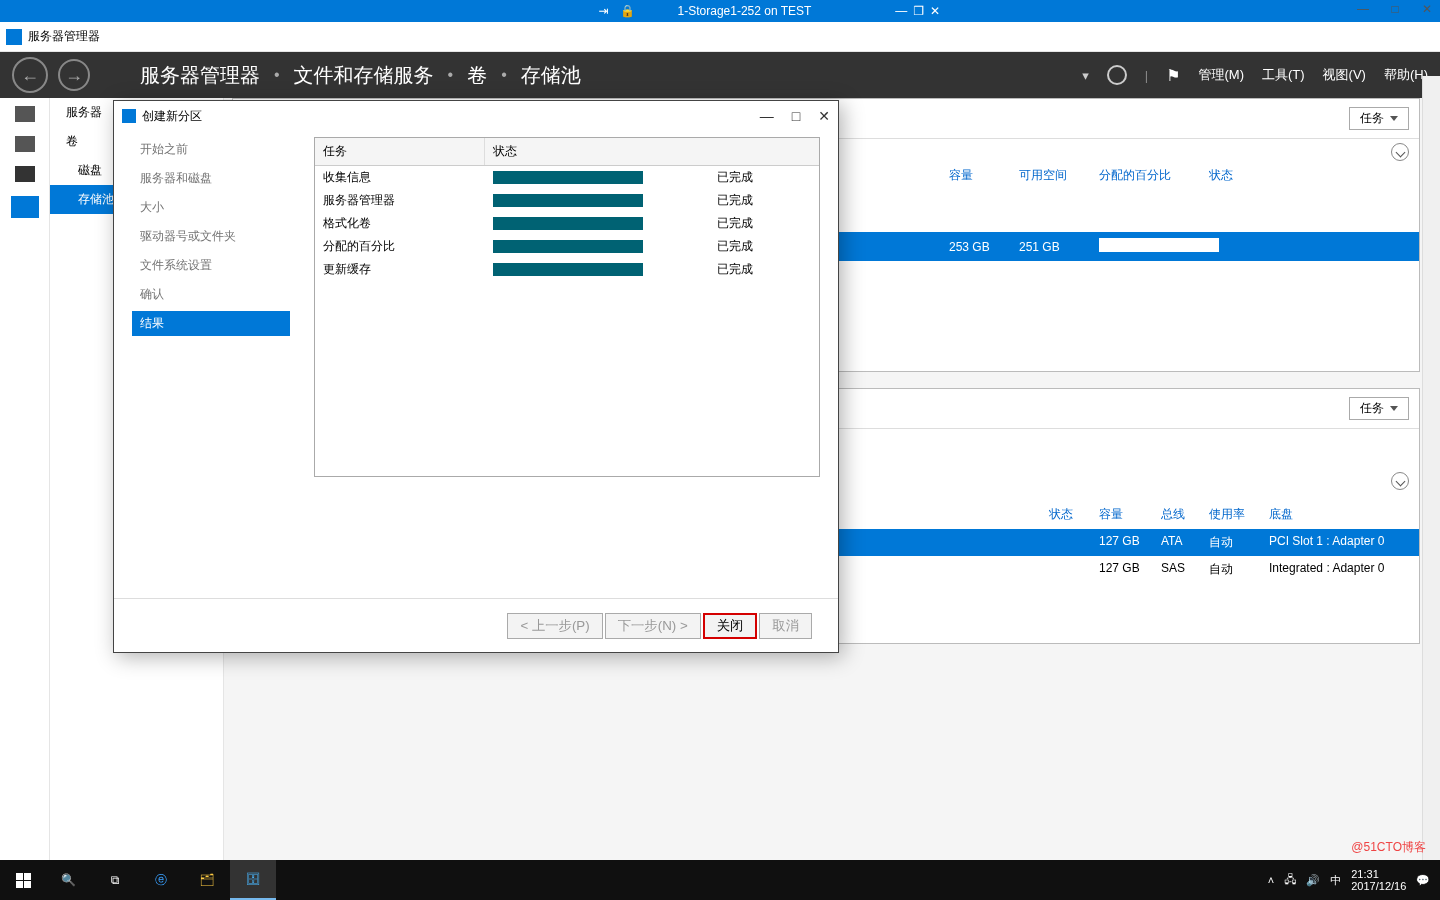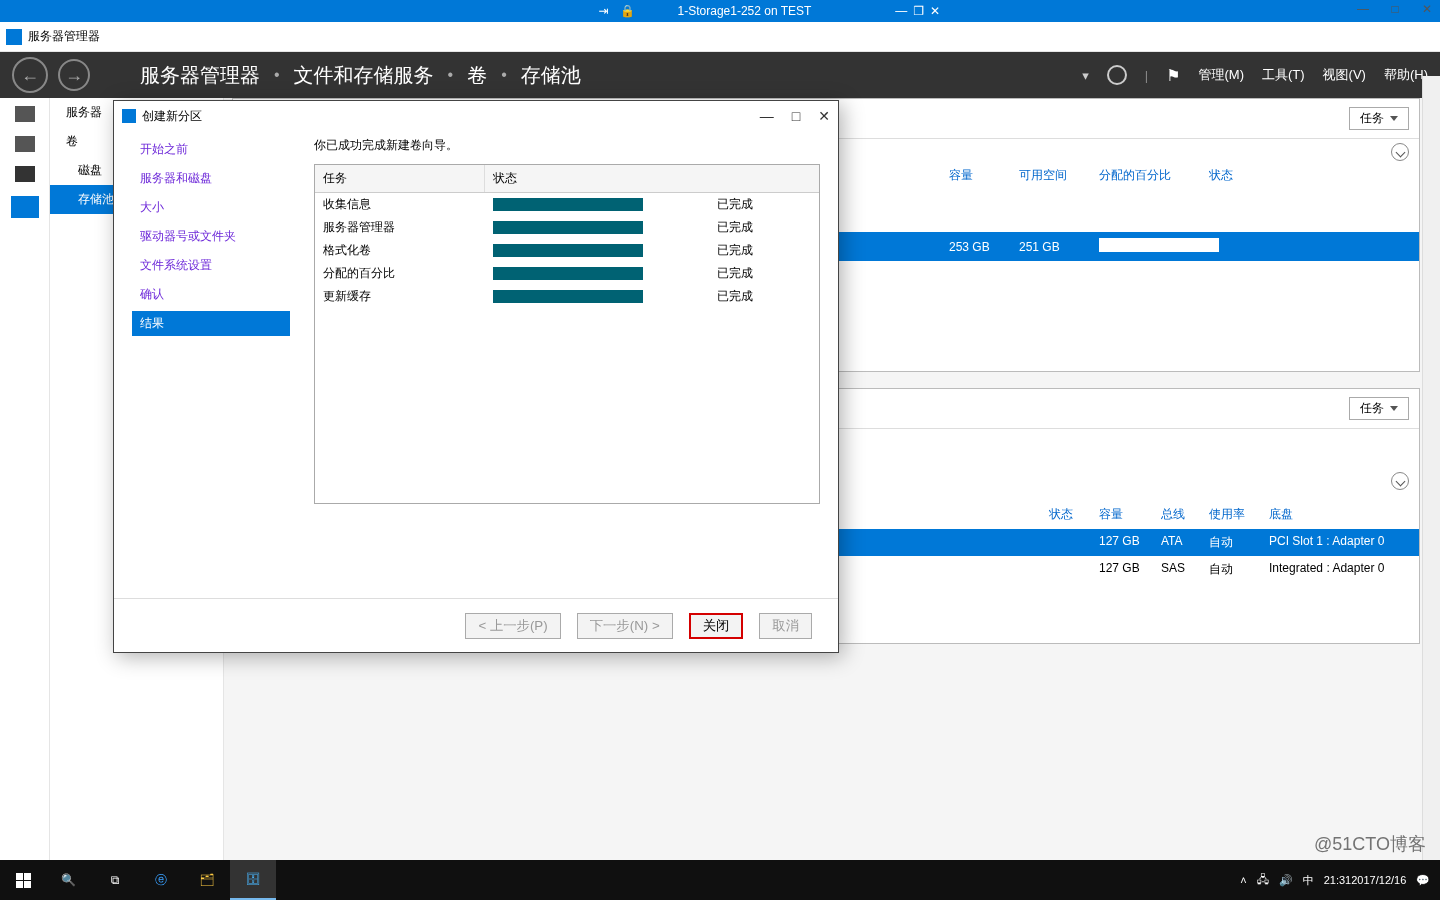--- a/index.html
+++ b/index.html
@@ -71,50 +71,50 @@
   .disk-row.sel{background:#0078d7;color:#fff}
   
   .dialog{position:absolute;left:113px;top:100px;width:726px;height:553px;background:#fff;border:1px solid #444;box-shadow:4px 4px 20px rgba(0,0,0,0.3);display:flex;flex-direction:column;z-index:50}
   .dialog .dlg-title{height:30px;display:flex;align-items:center;padding:0 8px}
   .dialog .dlg-title .dt-icon{width:14px;height:14px;background:#0078d7;margin-right:6px}
   .dialog .dlg-title .win-ctrl{margin-left:auto;display:flex;gap:18px;font-size:14px;color:#333}
   .dialog .dlg-body{flex:1;display:flex;flex-direction:column;padding:6px 18px 0 18px}
   .dialog .big-heading{font-size:24px;color:#0078d7;margin:8px 0 26px 2px;font-weight:normal}
   .dialog .dlg-main{flex:1;display:flex;gap:24px}
   .dialog .steps{width:158px;display:flex;flex-direction:column;gap:4px}
-  .dialog .steps .step{padding:4px 8px;color:#6d28d9}
+  .dialog .steps .step{padding:4px 8px;color:#737373}
   .dialog .steps .step.active{background:#0078d7;color:#fff}
   .dialog .tasks-area{flex:1}
   .dialog .summary{margin-bottom:10px;color:#000}
   .dialog .task-table{border:1px solid #aaa;height:340px}
   .dialog .task-table .thead{display:flex;background:#f5f5f5;border-bottom:1px solid #ccc}
   .dialog .task-table .thead div{padding:5px 8px;border-right:1px solid #ddd}
   .dialog .task-table .tc1{width:170px}
   .dialog .task-table .tc2{flex:1}
   .dialog .task-table .tc3{width:110px;border-right:none!important}
   .dialog .task-table .trow{display:flex;padding:1px 0}
   .dialog .task-table .trow div{padding:2px 8px}
   .dialog .prog-bar{width:150px;height:13px;background:#006273;display:block;margin-top:2px}
-  .dialog .dlg-buttons{height:54px;display:flex;align-items:center;justify-content:flex-end;gap:16px;padding-right:26px;border-top:1px solid #ddd}
+  .dialog .dlg-buttons{height:54px;display:flex;align-items:center;justify-content:flex-end;gap:2px;padding-right:26px;border-top:1px solid #ddd}
   .dialog .dlg-buttons button{height:26px;padding:0 12px;border:1px solid #aaa;background:#f3f3f3}
   .dialog .dlg-buttons button[disabled]{color:#999}
   .dialog .dlg-buttons button.focus{border:2px solid #d40000}
   
   .taskbar{position:absolute;left:0;bottom:0;width:1440px;height:40px;background:#101010;display:flex;align-items:center;color:#fff}
   .taskbar .tb-item{width:46px;height:40px;display:flex;align-items:center;justify-content:center;color:#fff}
   .taskbar .tb-item.active{background:#333;border-bottom:2px solid #76b9ed}
   .taskbar .tray{margin-left:auto;display:flex;align-items:center;gap:10px;padding-right:10px;font-size:11px}
-  .taskbar .clock{display:flex;flex-direction:row;align-items:center;line-height:12px}
+  .taskbar .clock{display:flex;flex-direction:column;align-items:flex-start;line-height:12px}
   .win-logo{display:inline-grid;grid-template-columns:7px 7px;grid-template-rows:7px 7px;gap:1px}
   .win-logo span{background:#fff}
   .tri-down{display:inline-block;width:0;height:0;border-left:4px solid transparent;border-right:4px solid transparent;border-top:5px solid #555}
   .chev{display:inline-block;width:7px;height:7px;border-right:1.6px solid currentColor;border-bottom:1.6px solid currentColor}
   .chev.down{transform:rotate(45deg)}
   .scrollbar-stub{position:absolute;right:0;top:76px;width:18px;height:calc(100% - 76px - 40px);background:#f0f0f0;border-left:1px solid #ddd}
-  .watermark{position:absolute;right:14px;bottom:44px;color:#737373;font-size:18px}
+  .watermark{position:absolute;right:14px;bottom:44px;color:#ef4444;font-size:12px}
 </style>
 </head>
 <body>
 
 <div class="vm-titlebar">
   <div class="center">
     <span>⇥</span>
     <span>🔒</span>
     <span class="title">1-Storage1-252 on TEST</span>
   </div>
@@ -288,21 +288,20 @@
       <div class="steps" id="steps">
           <div class="step">开始之前</div>
           <div class="step">服务器和磁盘</div>
           <div class="step">大小</div>
           <div class="step">驱动器号或文件夹</div>
           <div class="step">文件系统设置</div>
           <div class="step">确认</div>
           <div class="step active">结果</div>
         </div>
       <div class="tasks-area">
-        <div class="summary">你已成功完成新建卷向导。</div>
         <div class="task-table">
           <div class="thead">
             <div class="tc1">任务</div>
             <div class="tc3">状态</div>
           </div>
           <div id="taskrows">
               <div class="trow">
                 <div class="tc1">收集信息</div>
                 <div class="tc2">
                   <span class="prog-bar"></span>

